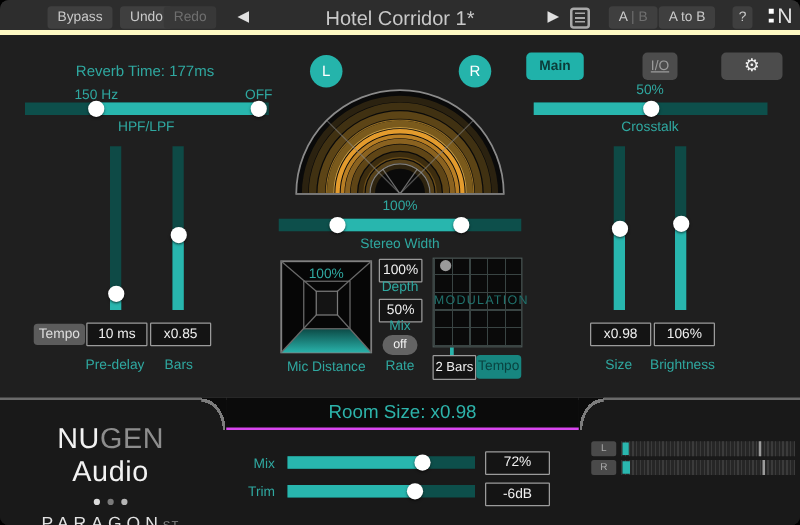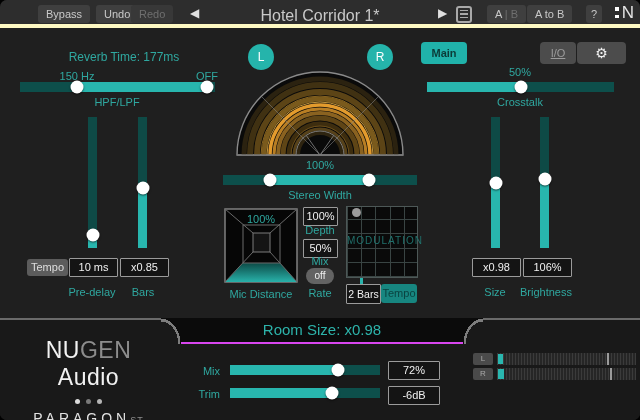--- a/index.html
+++ b/index.html
@@ -108,21 +108,21 @@
     <div class="tb-btn" style="left:586px;padding:0 5px;">?</div>
     <div id="nlogo">
       <span class="dots">
           <span class="d"></span>
           <span class="d"></span>
         </span>
       <span class="n">N</span>
     </div>
   </div>
 
-  <div class="abs tl ctr" style="left:124px;top:50px;font-size:12px;text-align:right;">Reverb Time: 177ms</div>
+  <div class="abs tl ctr" style="left:116px;top:50px;font-size:12px;text-align:right;">Reverb Time: 177ms</div>
   <div class="abs tl ctr" style="left:77px;top:70px;">150 Hz</div>
   <div class="abs tl ctr" style="left:207px;top:70px;">OFF</div>
   <div class="hsl" style="left:20px;top:82px;width:195px;">
     <div class="hfill" style="left: 29%; width: 67%;"></div>
     <div class="knob" style="left: 29%;"></div>
     <div class="knob" style="left: 96%;"></div>
   </div>
   <div class="abs tl ctr" style="left:117px;top:96px;">HPF/LPF</div>
 
   <div class="vsl" style="left:88px;">
@@ -210,21 +210,21 @@
 
   <div id="modgrid">
     <div class="mdot"></div>
     <div id="modtitle">MODULATION</div>
   </div>
   <div id="modtick"></div>
   <div class="vbox" style="left:346px;top:284px;width:33px;height:18px;line-height:18px;font-size:10.5px;">2 Bars</div>
   <div id="tempo-sync">Tempo</div>
 
   <div class="tab active" style="left:421px;width:46px;">Main</div>
-  <div class="tab" style="left:540px;width:36px;text-decoration:underline;">I/O</div>
+  <div class="tab" style="left:514px;width:28px;text-decoration:underline;">I/O</div>
   <div class="tab" style="left:577px;width:49px;"><span class="gear">⚙</span></div>
 
   <div class="abs tl ctr" style="left:520px;top:66px;">50%</div>
   <div class="hsl" style="left:427px;top:82px;width:187px;">
     <div class="hfill" style="left: 0px; width: 50%;"></div>
     <div class="knob" style="left: 50%;"></div>
   </div>
   <div class="abs tl ctr" style="left:520px;top:96px;">Crosstalk</div>
 
   <div class="vsl" style="left:491px;">

